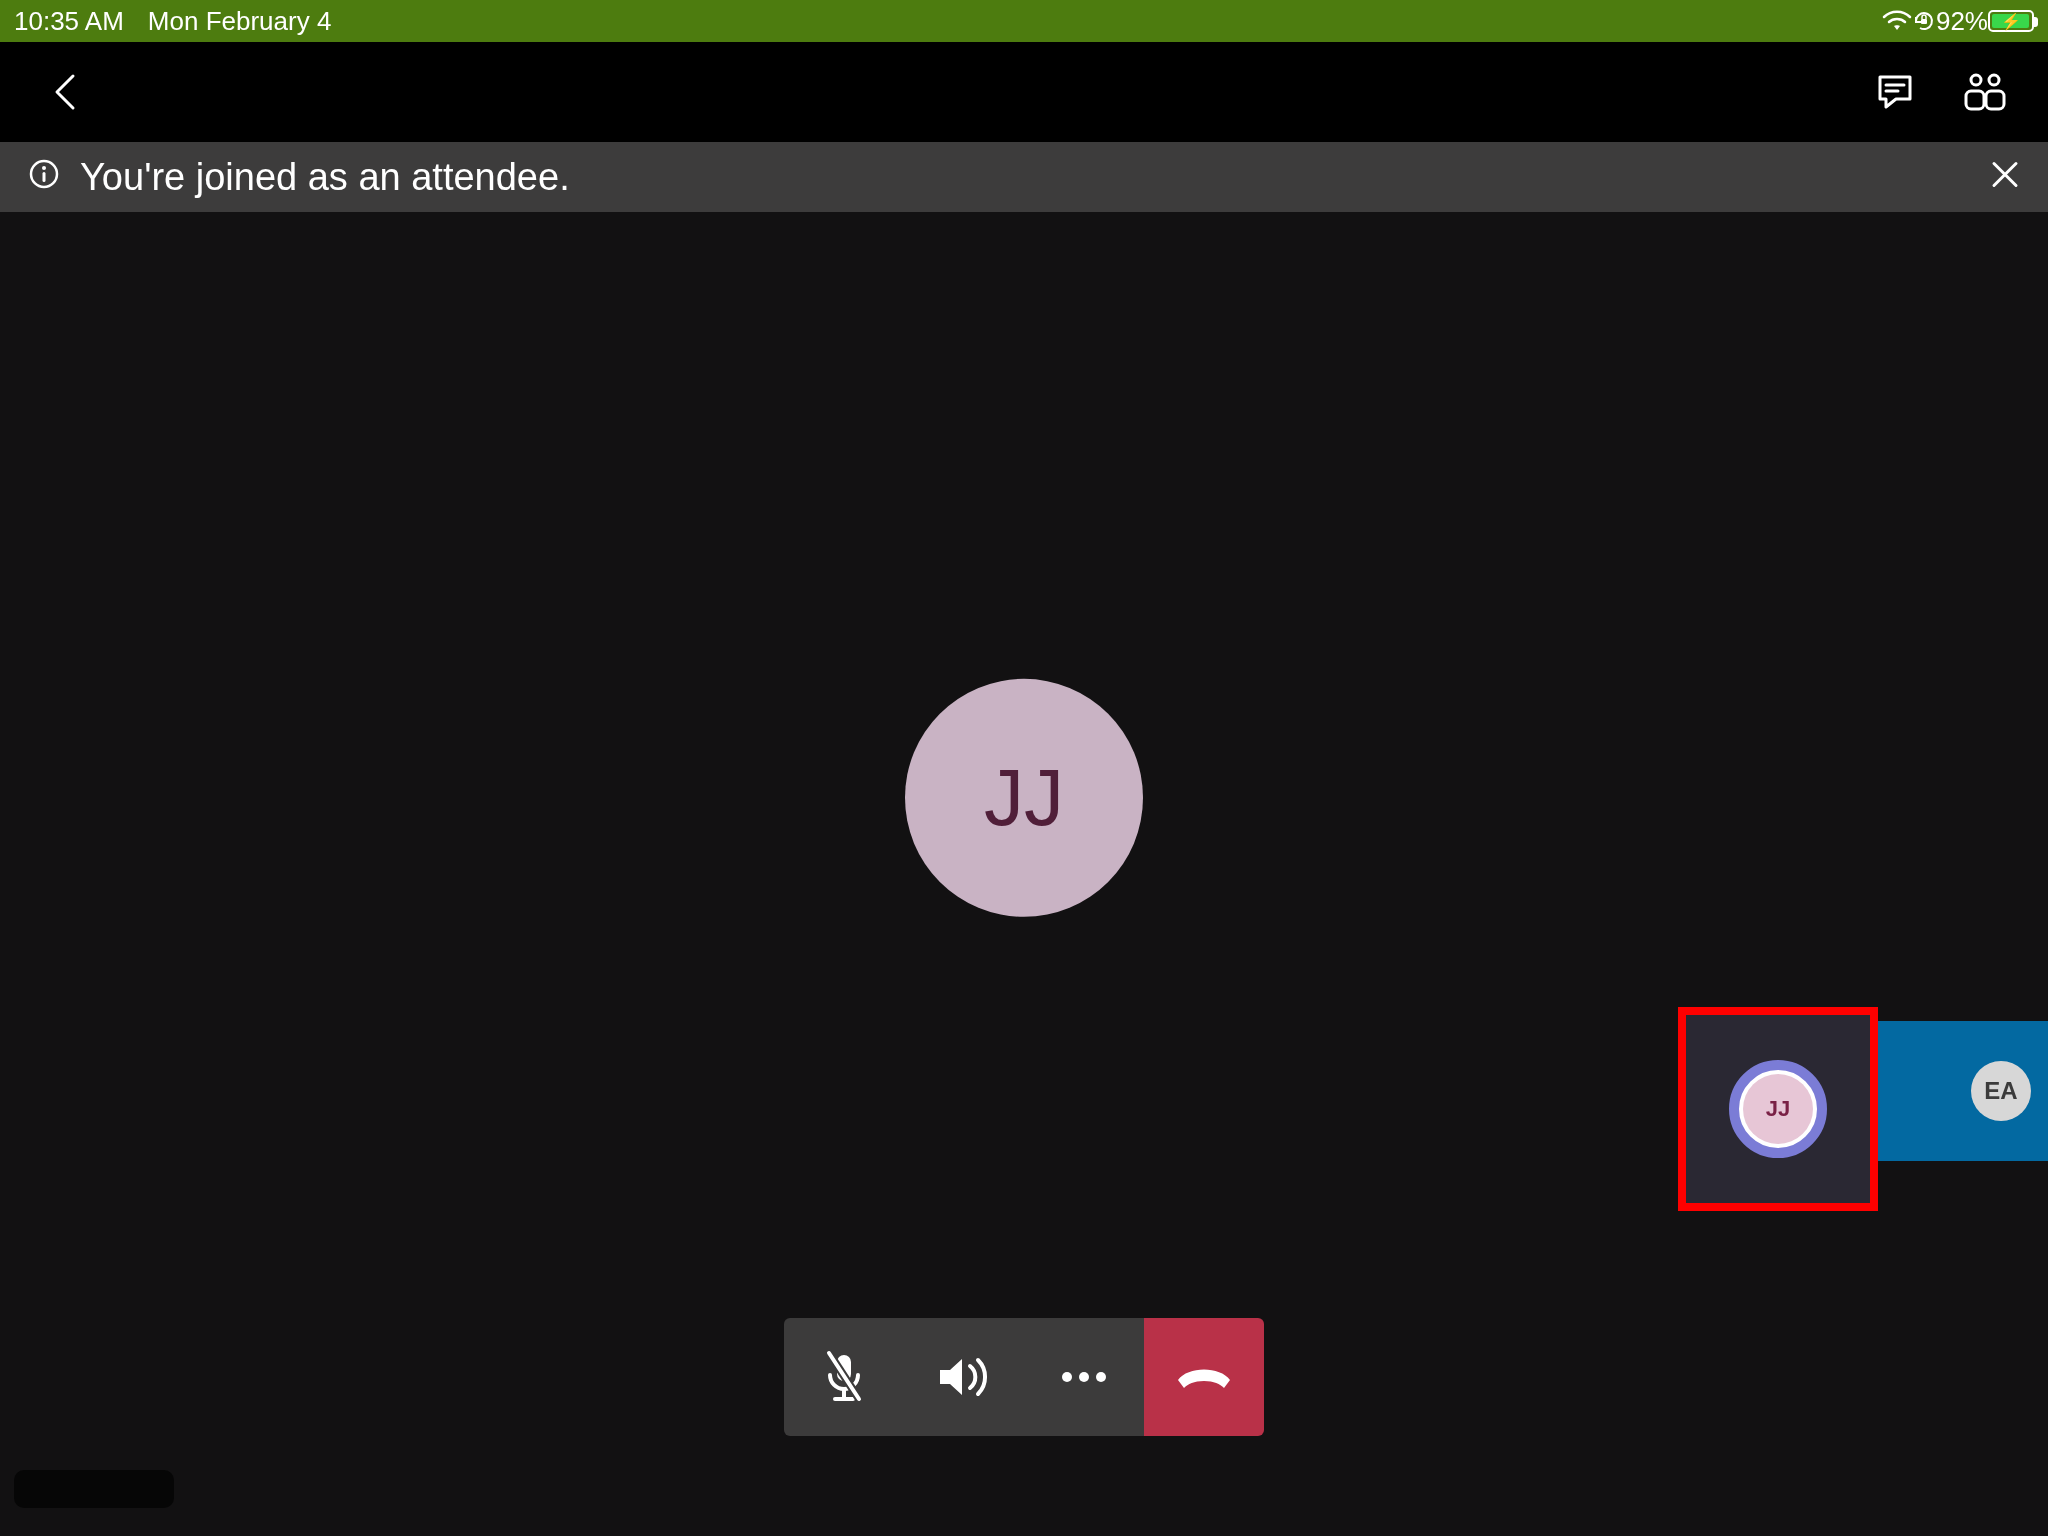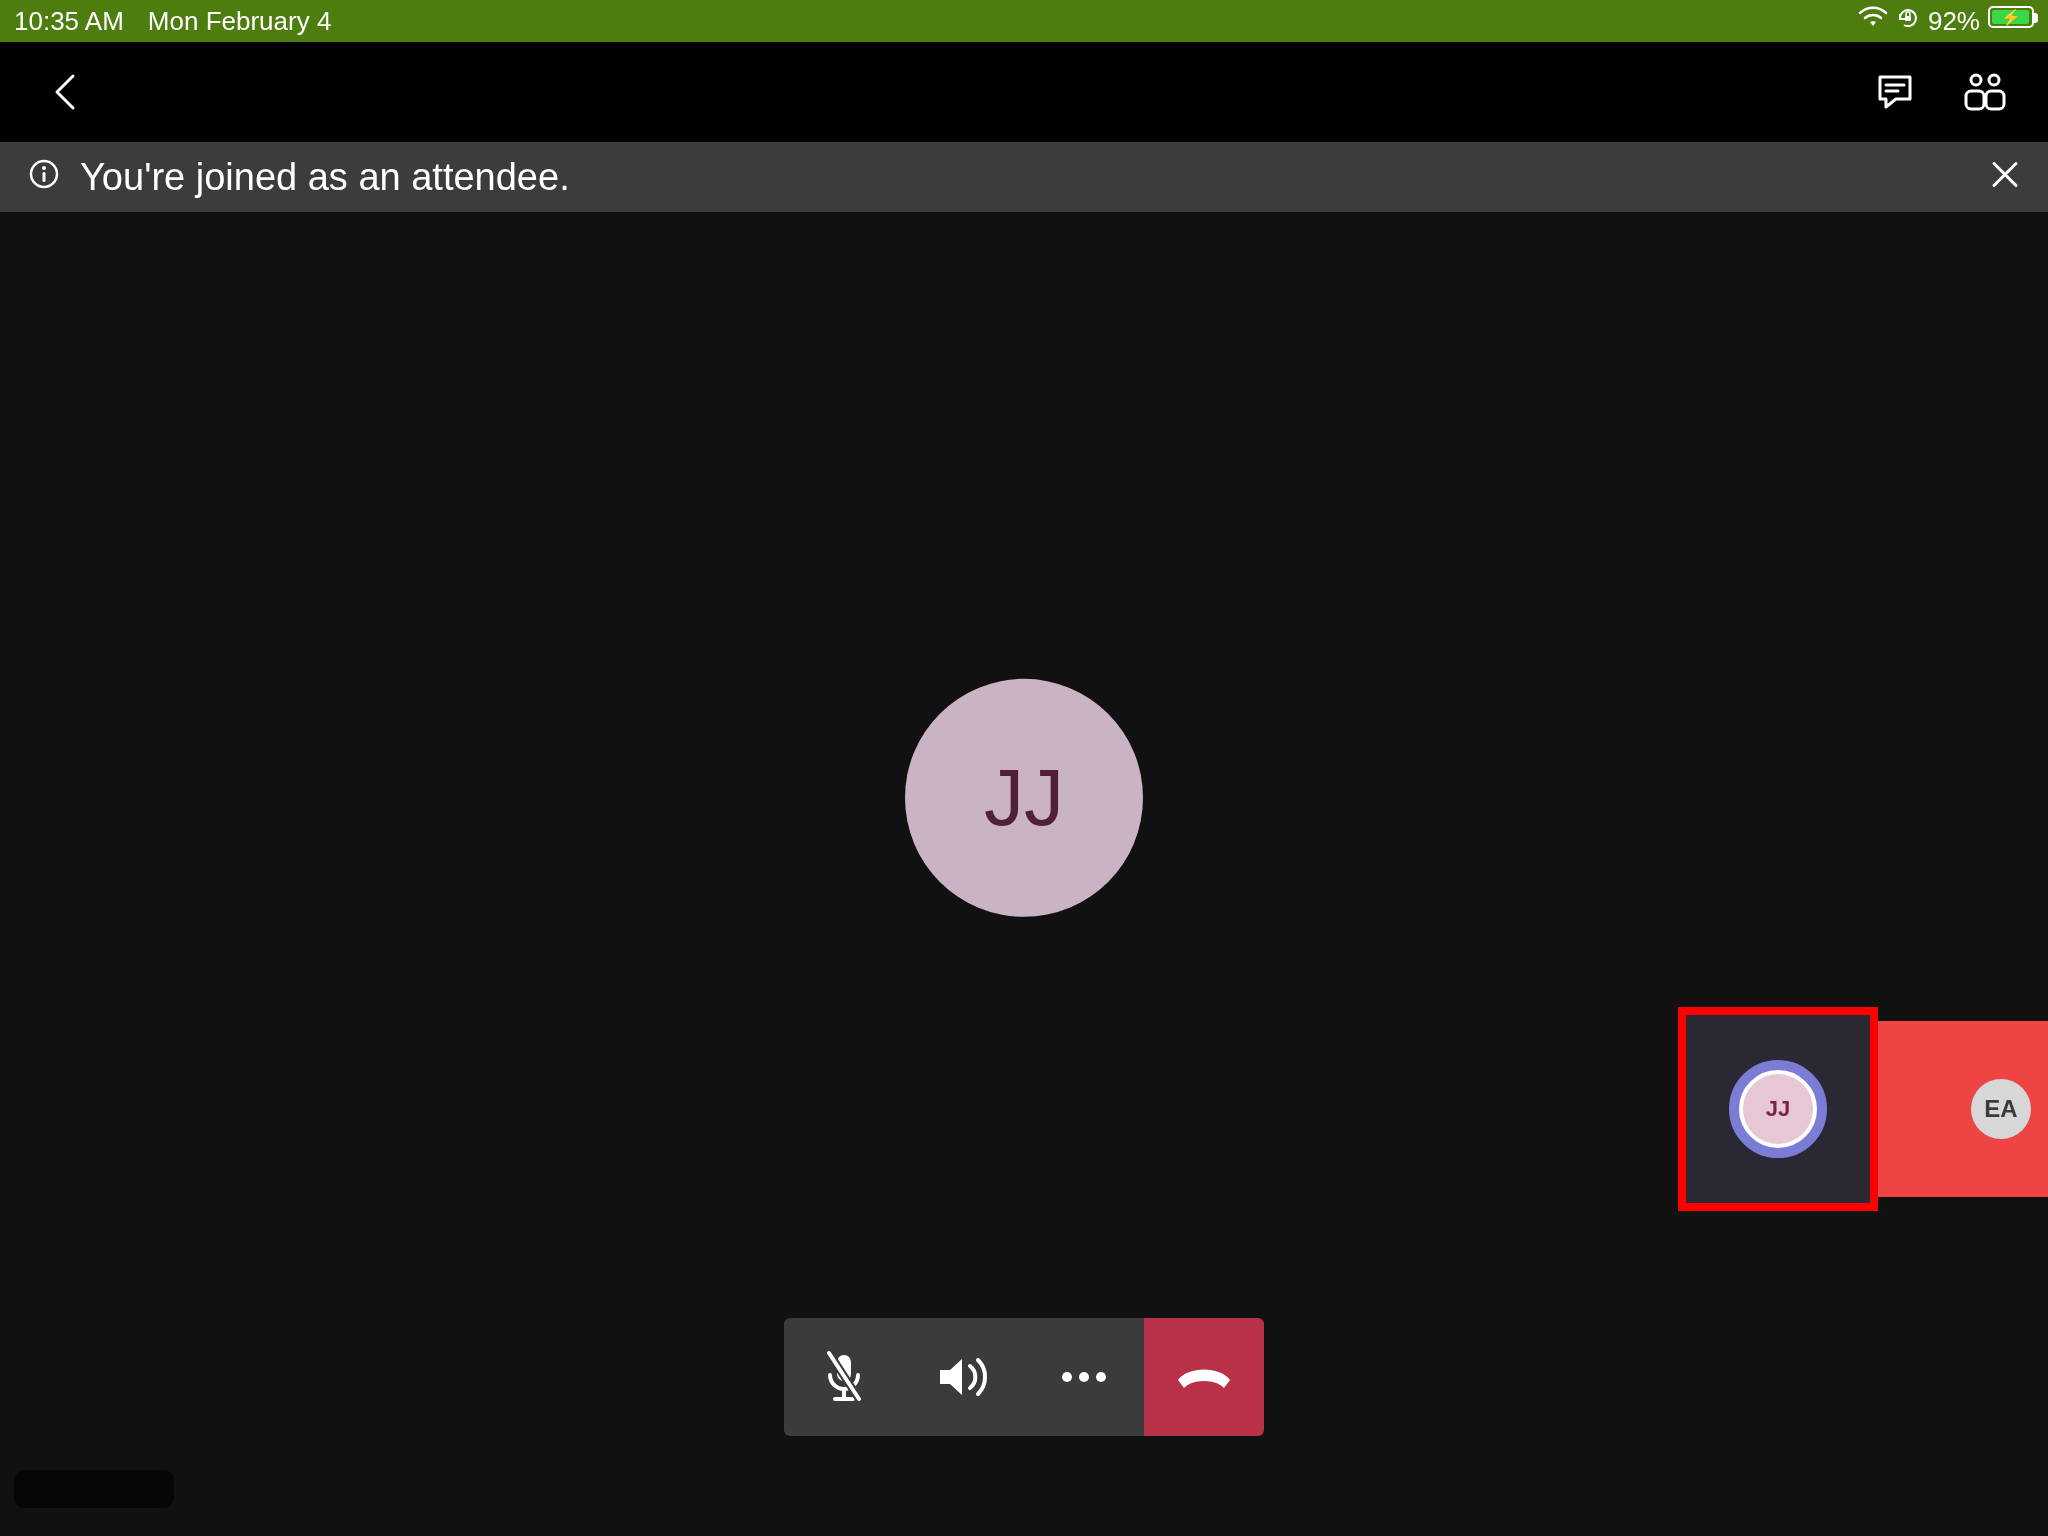--- a/index.html
+++ b/index.html
@@ -20,21 +20,21 @@
     height: 42px;
     display: flex;
     align-items: center;
     justify-content: space-between;
     padding: 0 14px;
     font-size: 26px;
     font-weight: 500;
     background: #4d7c0f;
   }
   .status-left { display: flex; align-items: center; gap: 24px; }
-  .status-right { display: flex; align-items: flex-start; gap: 8px; }
+  .status-right { display: flex; align-items: center; }
   .wifi-icon svg, .lock-icon svg { display:block; }
   .battery {
     width: 46px; height: 22px;
     border: 2px solid #fff;
     border-radius: 5px;
     position: relative;
     display: flex; align-items: center;
   }
   .battery::after {
     content:"";
@@ -136,22 +136,22 @@
     background:#fff;
     display:flex; align-items:center; justify-content:center;
   }
   .ring-inner {
     width:70px; height:70px; border-radius:50%;
     background:#e7c6d6;
     display:flex; align-items:center; justify-content:center;
     font-size:22px; font-weight:600; color:#7a2146;
   }
   .thumb-other {
-    width:170px; height:176px;
-    background:#ef4444;
+    width:170px; height:140px;
+    background:#0369a1;
     display:flex; align-items:center; justify-content:center;
     margin-top:14px;
     padding-left:26px;
   }
   .other-avatar {
     width:60px; height:60px; border-radius:50%;
     background:#d7d7d7;
     display:flex; align-items:center; justify-content:center;
     font-size:24px; font-weight:700; color:#3b3b3b;
     margin-left: 50px;

